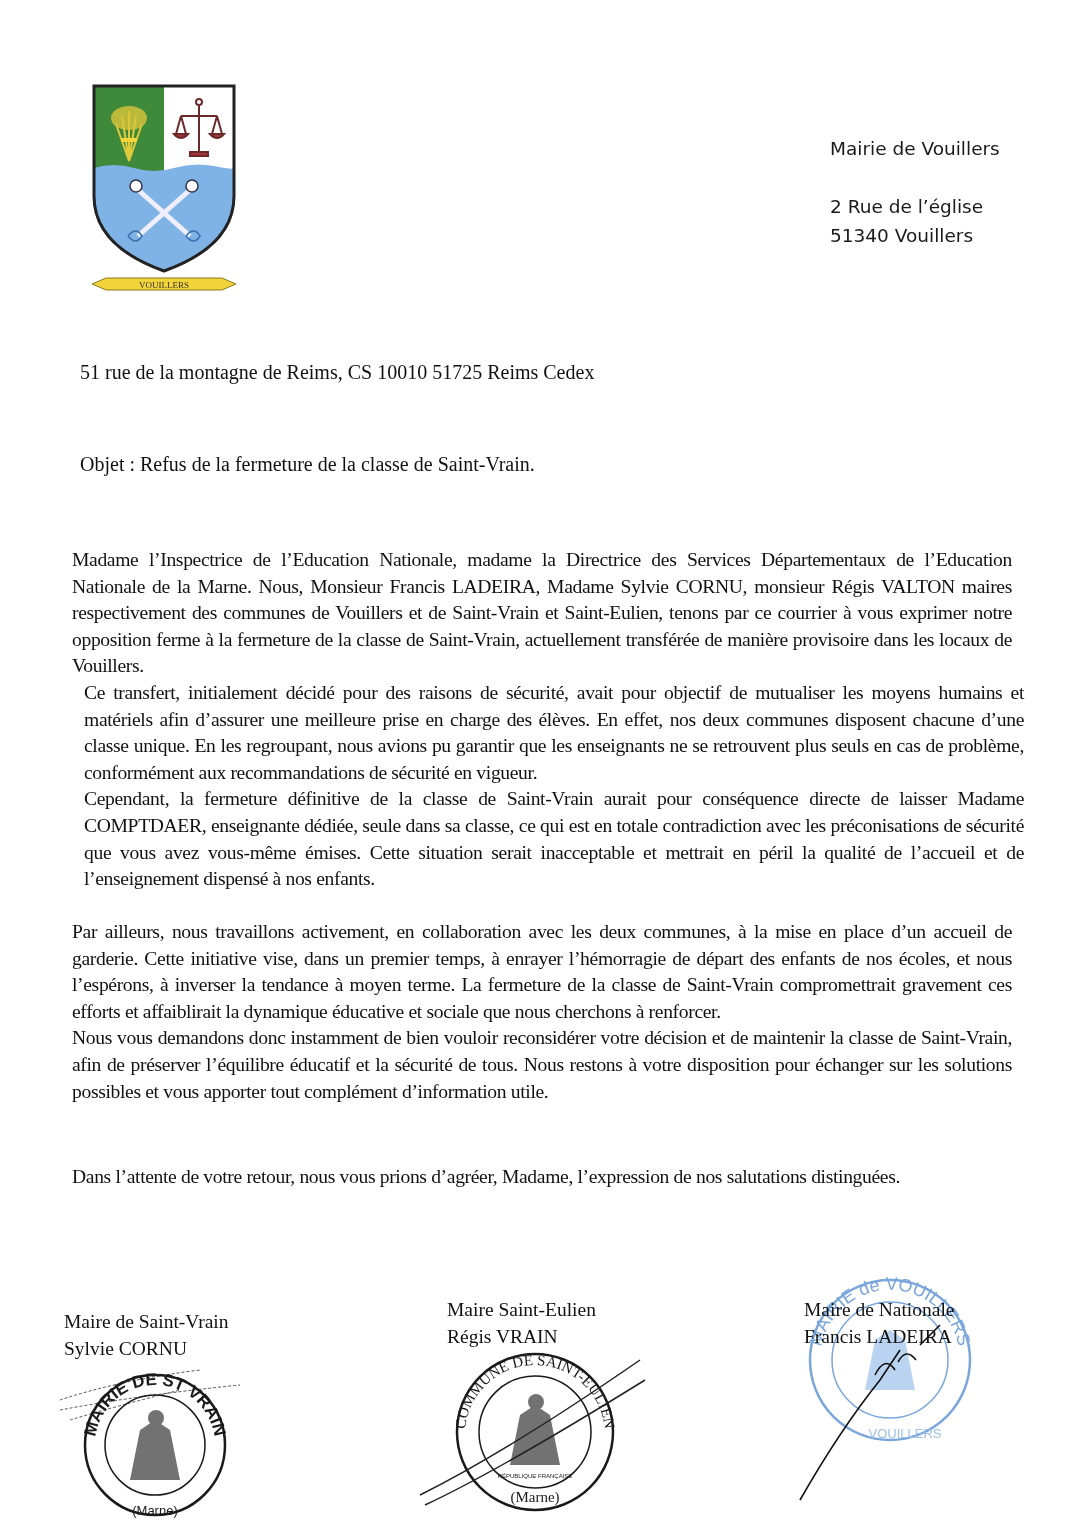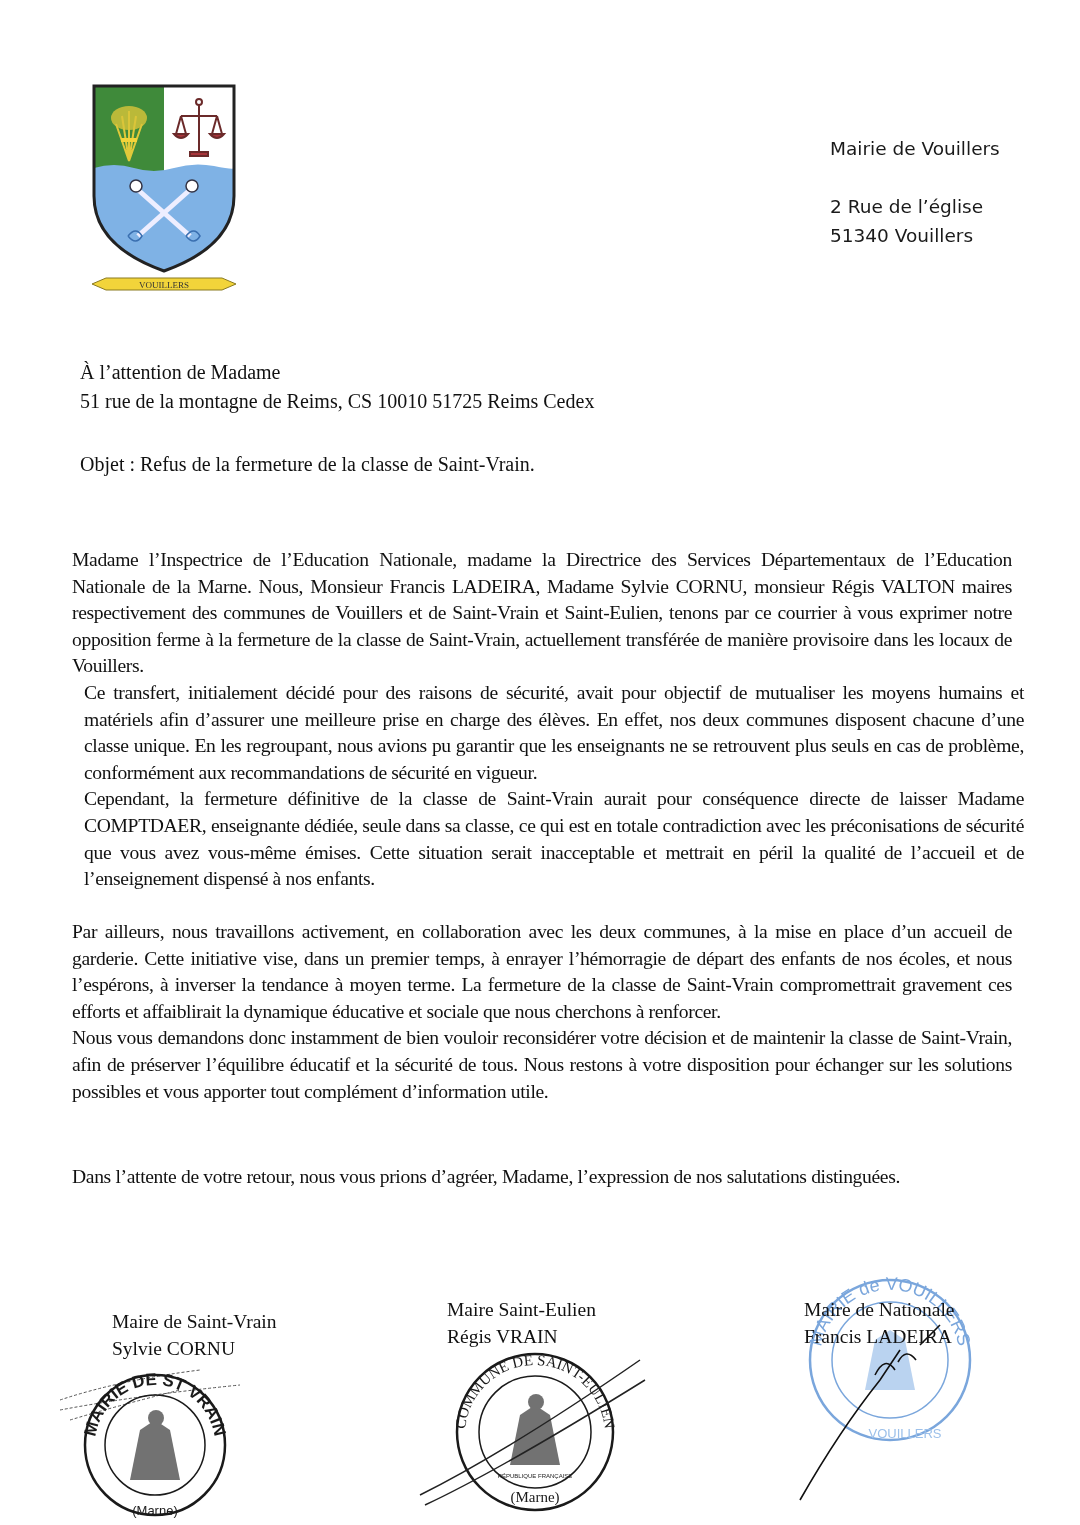--- a/index.html
+++ b/index.html
@@ -21,21 +21,21 @@
 
     .para { position: absolute; left: 72px; width: 940px; font-size: 19.6px; line-height: 26.6px; text-align: justify; letter-spacing: -0.35px; }
     .para p { margin: 0; }
     #p1 { top: 521px; margin-top: 26px; }
     #p2 { top: 680px; margin-left: 12px; }
     #p3 { top: 919px; }
     #p4 { top: 1164px; }
 
     
     .sig { position: absolute; font-size: 19.5px; line-height: 27px; }
-    #sig1 { left: 64px; top: 1308px; margin-left: 48px; }
+    #sig1 { left: 64px; top: 1308px; }
     #sig2 { left: 447px; top: 1296px; }
     #sig3 { left: 804px; top: 1296px; z-index: 2; }
 
     .stamp { position: absolute; }
     #stamp1 { left: 60px; top: 1350px; width: 190px; height: 170px; }
     #stamp2 { left: 410px; top: 1340px; width: 240px; height: 175px; }
     #stamp3 { left: 780px; top: 1270px; width: 220px; height: 240px; z-index: 1; }
   </style>
 </head>
 <body>
@@ -85,21 +85,20 @@
 </svg>
 
 <div id="sender" class="sans">
   <div>Mairie de Vouillers</div>
   <div class="gap"></div>
   <div>2 Rue de l’église</div>
   <div>51340 Vouillers</div>
 </div>
 
 <div id="recipient" class="serif">
-  <div>À l’attention de Madame</div>
   <div>51 rue de la montagne de Reims, CS 10010 51725 Reims Cedex</div>
 </div>
 
 <div id="subject" class="serif">Objet : Refus de la fermeture de la classe de Saint-Vrain.</div>
 
 <div id="p1" class="para serif">
   <p>Madame l’Inspectrice de l’Education Nationale, madame la Directrice des Services Départementaux de l’Education Nationale de la Marne. Nous, Monsieur Francis LADEIRA, Madame Sylvie CORNU, monsieur Régis VALTON maires respectivement des communes de Vouillers et de Saint-Vrain et Saint-Eulien, tenons par ce courrier à vous exprimer notre opposition ferme à la fermeture de la classe de Saint-Vrain, actuellement transférée de manière provisoire dans les locaux de Vouillers.</p>
 </div>
 <div id="p2" class="para serif">
   <p>Ce transfert, initialement décidé pour des raisons de sécurité, avait pour objectif de mutualiser les moyens humains et matériels afin d’assurer une meilleure prise en charge des élèves. En effet, nos deux communes disposent chacune d’une classe unique. En les regroupant, nous avions pu garantir que les enseignants ne se retrouvent plus seuls en cas de problème, conformément aux recommandations de sécurité en vigueur.</p>

